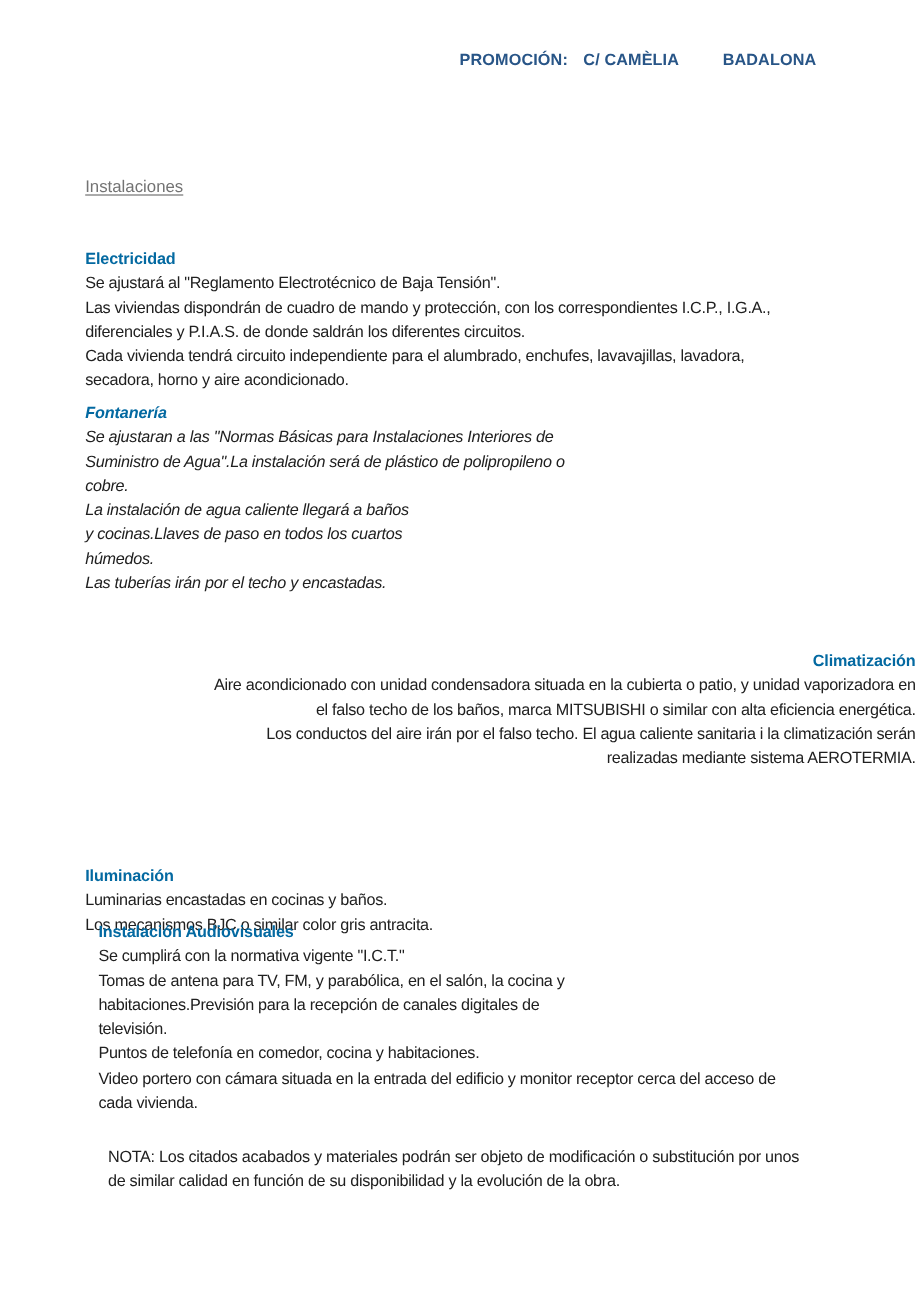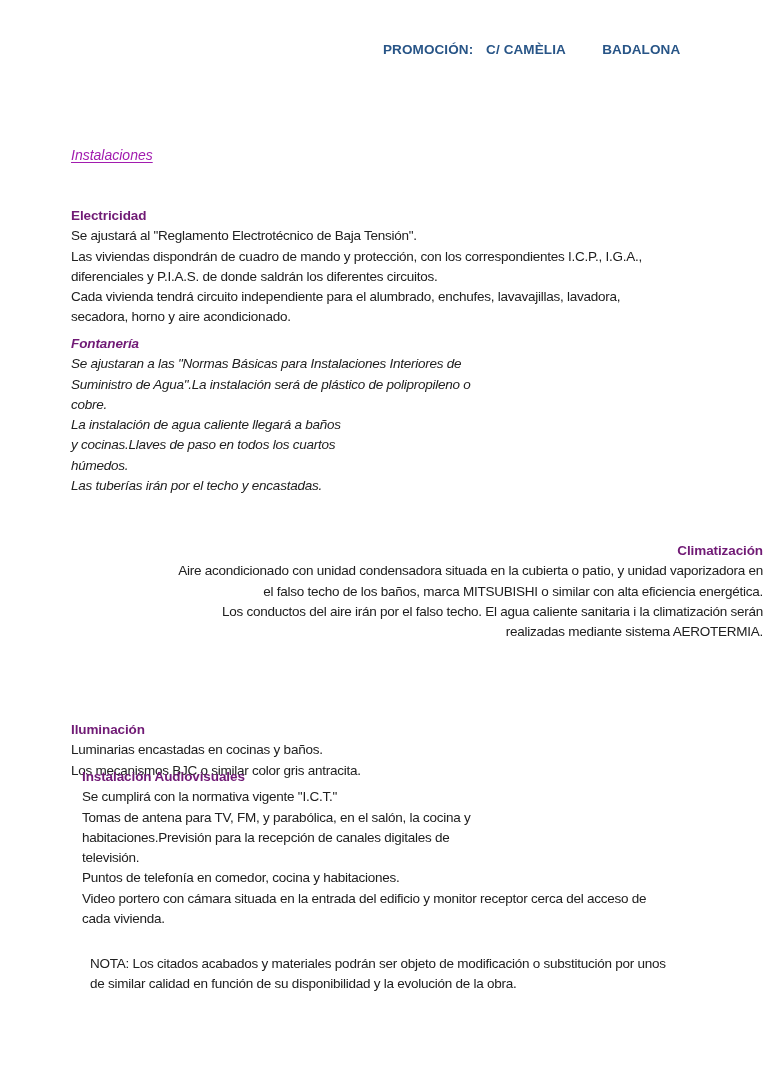--- a/index.html
+++ b/index.html
@@ -33,37 +33,36 @@
 
   
   .doc-title {
     position: absolute;
     left: 71px;
     top: 145px;
     font-size: 14px;
     line-height: 20px;
     text-decoration: underline;
     text-underline-offset: 2px;
-    color: #a21caf;
-    font-style: italic;
+    color: #737373;
   }
 
   
   .sec {
     position: absolute;
     left: 71px;
     width: 692px;
   }
   .sec h2 {
     margin: 0;
     font-size: 13.5px;
     font-weight: bold;
     line-height: 20.3px;
     letter-spacing: -0.1px;
-    color: #701a75;
+    color: #0369a1;
   }
   .sec p, .note p {
     margin: 0;
     font-size: 13.5px;
     line-height: 20.3px;
     letter-spacing: -0.25px;
     white-space: pre-line;
     color: #202020;
   }
   .sec-electricidad   { top: 206px; }

